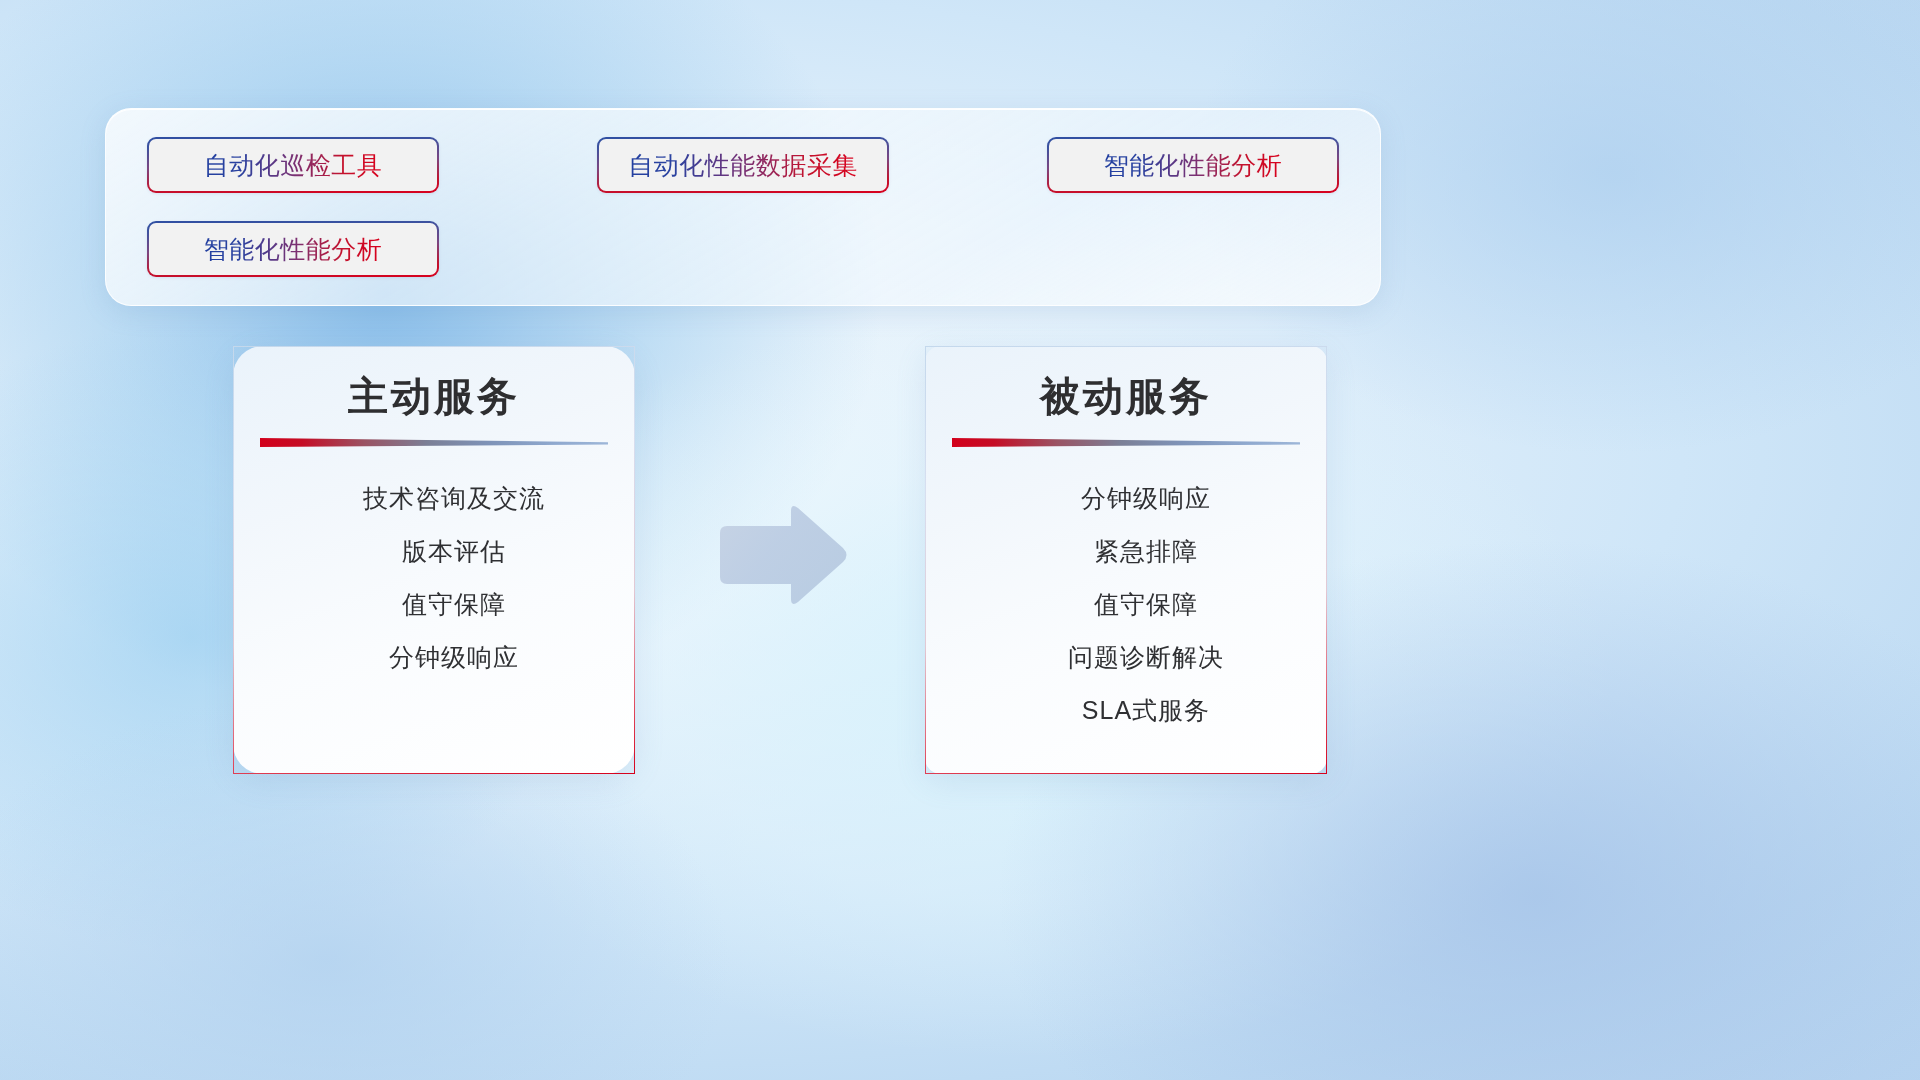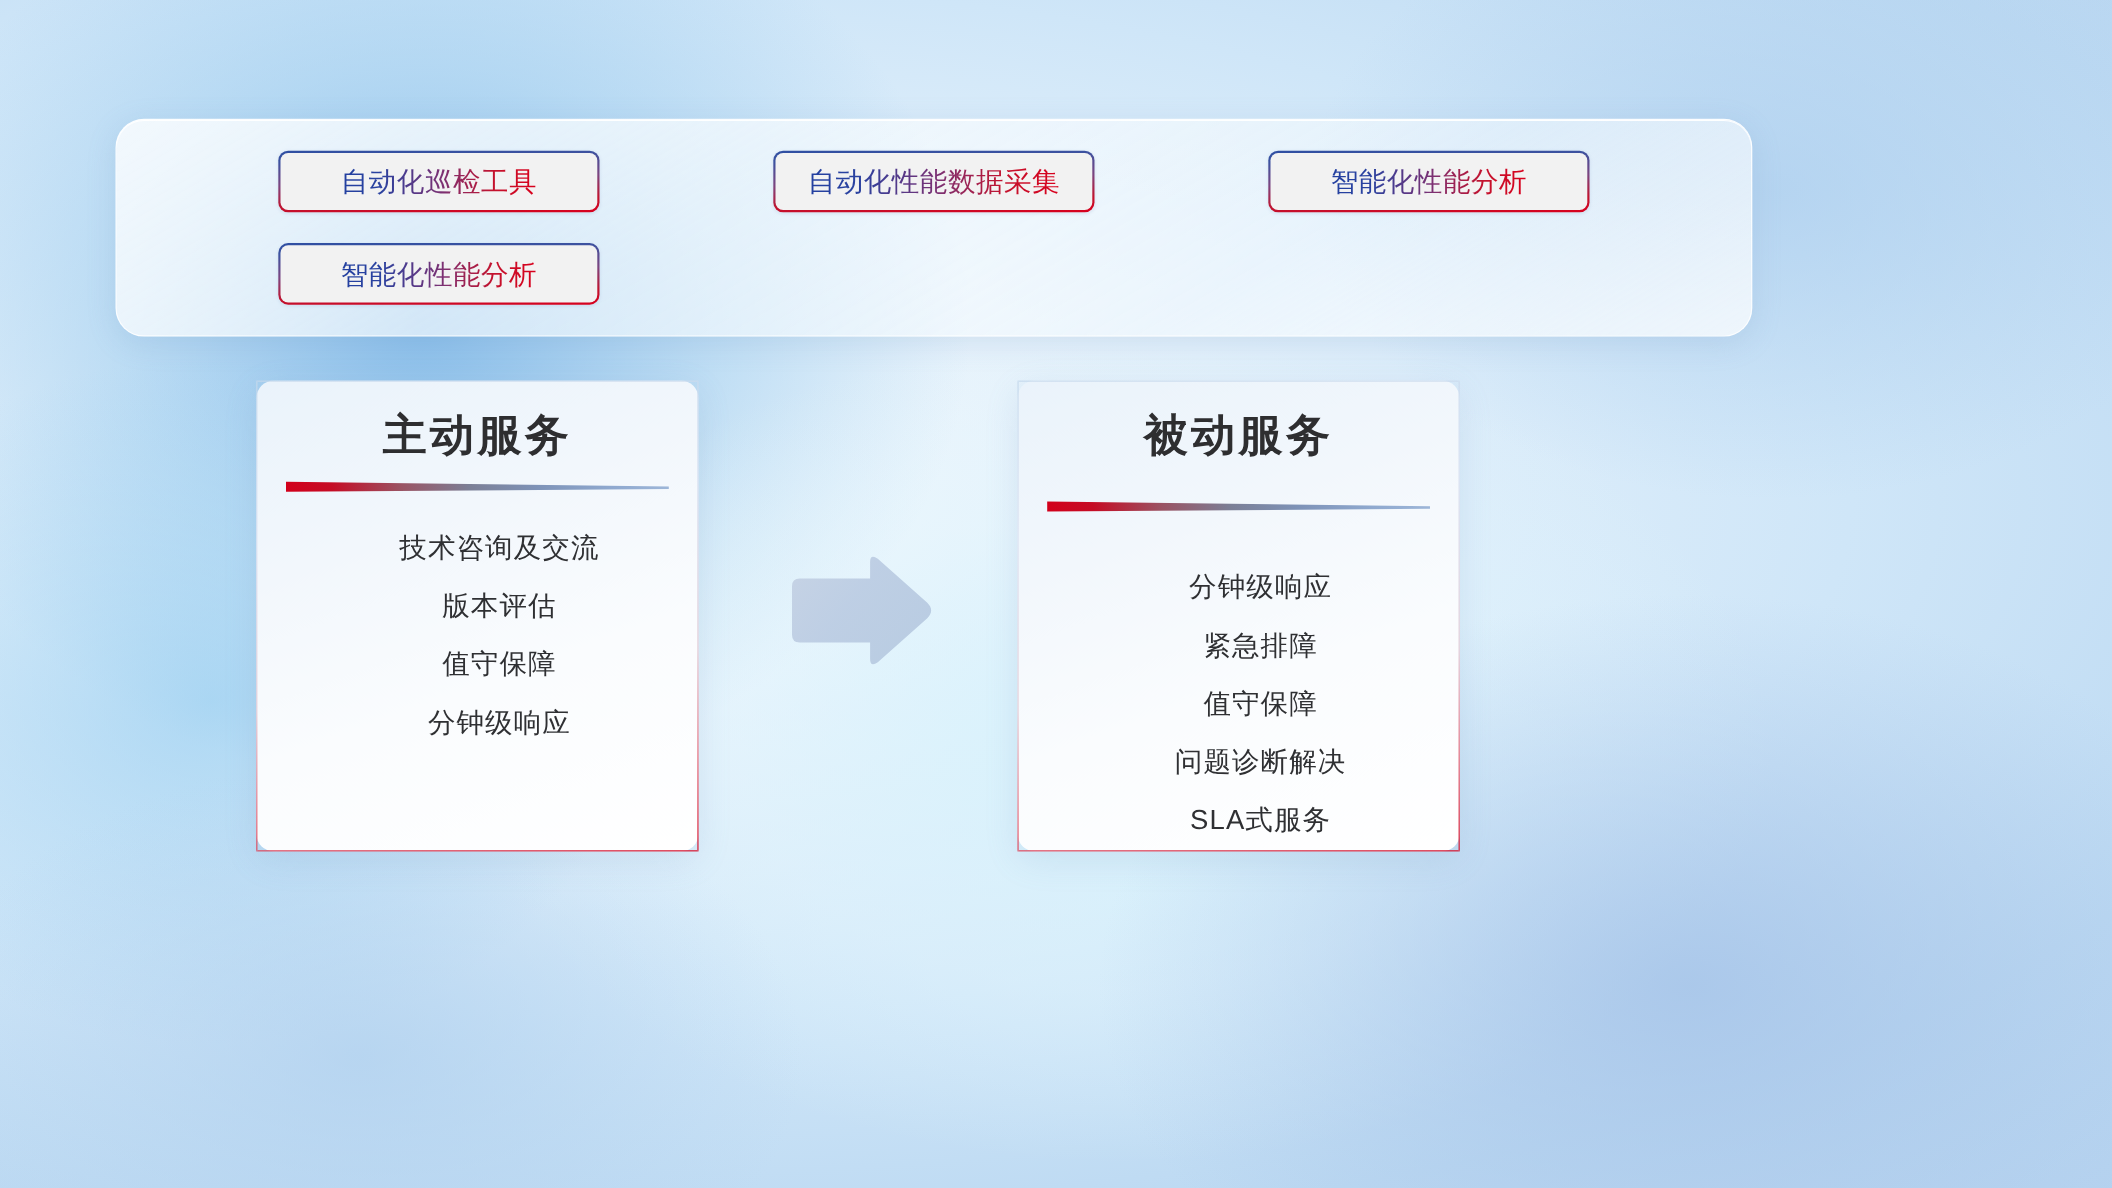--- a/index.html
+++ b/index.html
@@ -38,21 +38,21 @@
     position:absolute; right:-6%; top:-10%; width:44%; height:52%;
     background:radial-gradient(closest-side, rgba(172,206,238,0.70) 0%, rgba(255,255,255,0) 100%);
   }
   .bg-bl {
     position:absolute; left:-4%; bottom:-14%; width:42%; height:50%;
     background:radial-gradient(closest-side, rgba(176,208,238,0.72) 0%, rgba(255,255,255,0) 100%);
   }
 
   
   #top-panel {
-    position:absolute; left:105px; top:108px; width:1488px; height:198px;
+    position:absolute; left:105px; top:108px; width:1276px; height:198px;
     border-radius:26px;
     background:linear-gradient(150deg, rgba(255,255,255,0.80) 0%, rgba(252,254,255,0.62) 38%, rgba(246,251,255,0.52) 70%, rgba(255,255,255,0.72) 100%);
     border:1px solid rgba(255,255,255,0.85);
     box-shadow:0 6px 26px rgba(110,150,195,0.18), inset 0 1px 0 rgba(255,255,255,0.95);
     display:flex; align-items:center; justify-content:center;
     z-index:3;
   }
   .pill-grid {
     display:grid;
     grid-template-columns:repeat(3, 292px);
@@ -90,22 +90,22 @@
     position:absolute; top:346px; width:402px; height:428px;
     border-radius:16px;
     background:linear-gradient(160deg, #eaf3fb 0%, #f2f7fc 32%, #fafcfe 62%, #ffffff 100%);
     border:1px solid transparent;
     border-image:linear-gradient(172deg, #c4d8ec 0%, #d7dff0 30%, #e2c9d4 62%, #e36072 82%, #d6001c 100%) 1;
     box-shadow:0 8px 30px rgba(110,150,195,0.16);
     z-index:3;
     display:flex; flex-direction:column; align-items:center;
     overflow:hidden;
   }
-  #card-active { left:233px; }
-  #card-passive { left:925px;justify-content:space-between; }
+  #card-active { left:233px;border-radius:30px; }
+  #card-passive { left:925px; }
 
   .card-title {
     margin-top:26px;
     font-size:40px;
     font-weight:700;
     color:#2e2e30;
     letter-spacing:3px;
     line-height:1.18;
   }
   .divider-wrap {

